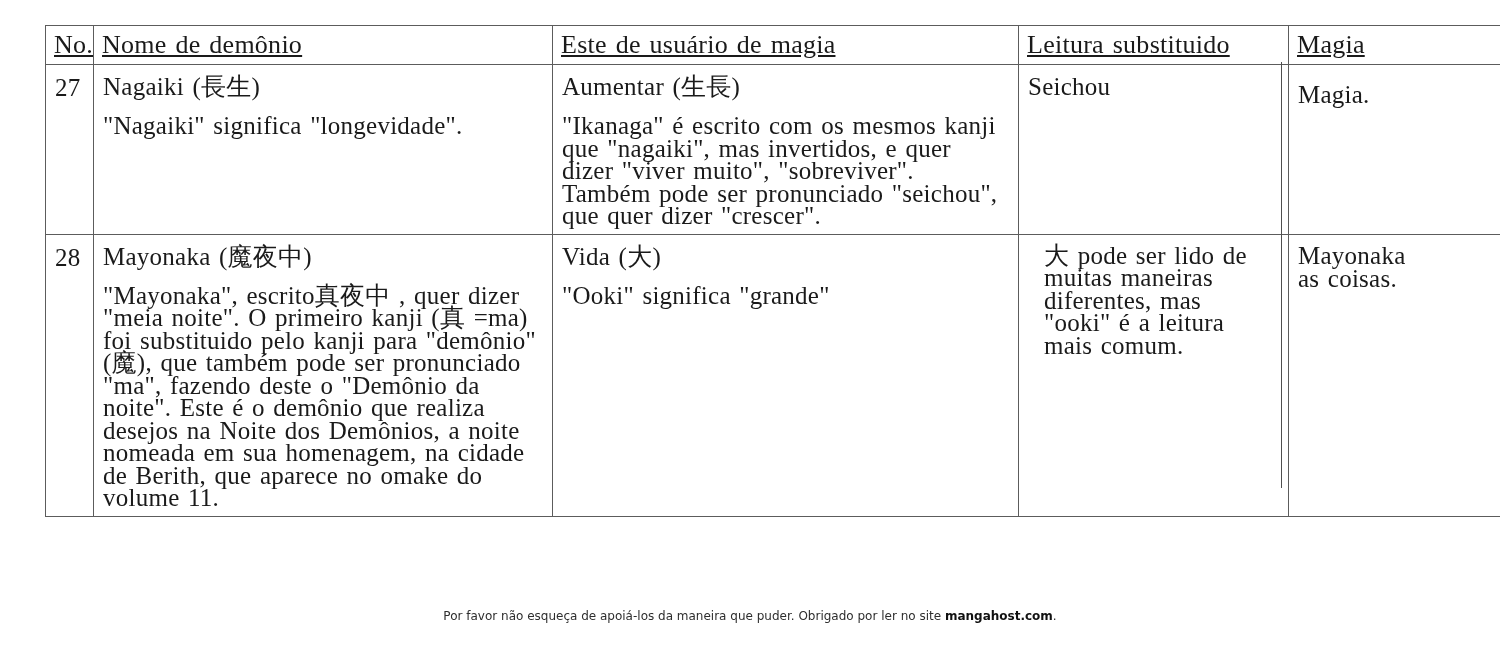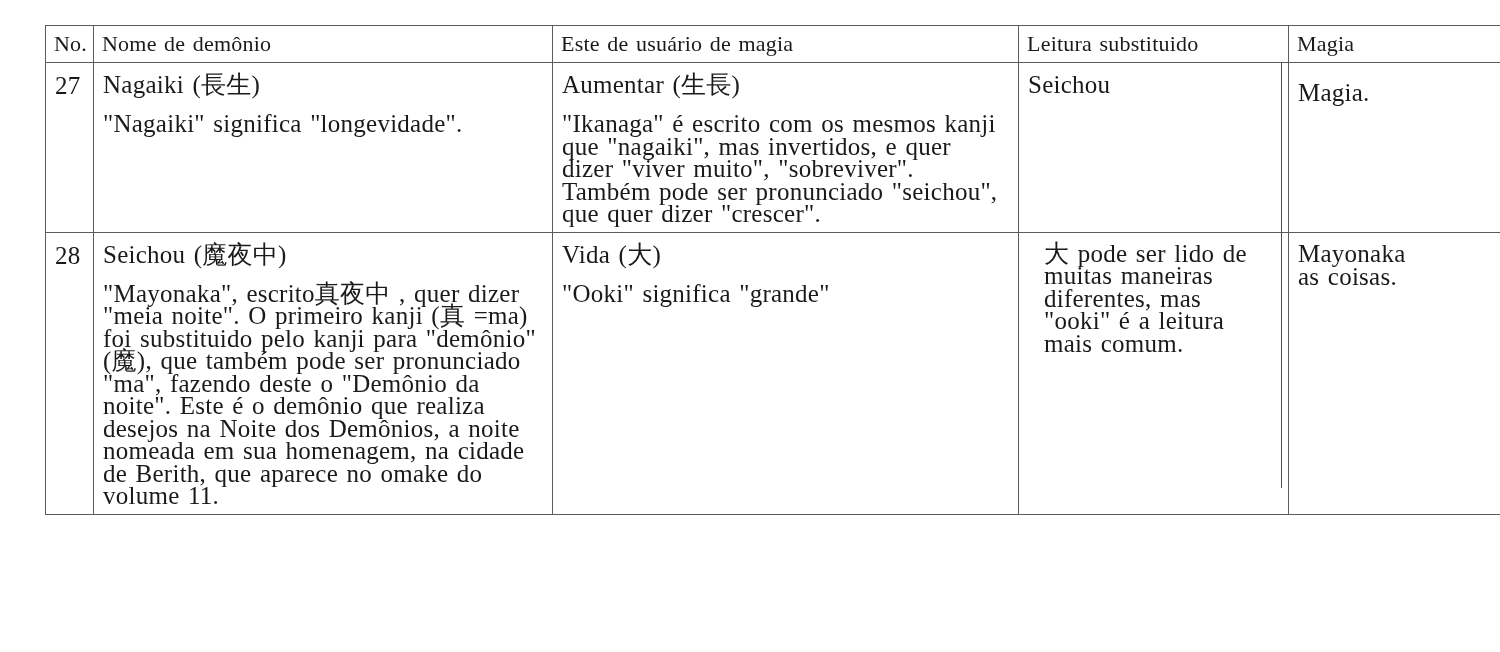--- a/index.html
+++ b/index.html
@@ -26,22 +26,23 @@
     font-size: 25px;
     letter-spacing: 0.01em;
     word-spacing: 0.08em;
     overflow: hidden;
   }
   .notes th {
     font-weight: normal;
     text-align: left;
     vertical-align: middle;
     padding: 4px 6px 4px 8px;
-    font-size: 22px;
+    font-size: 26px;
     white-space: nowrap;
+    text-decoration: underline;
   }
   .notes td.last, .notes th.last { border-right: none; }
   .cell-title { line-height: 26px; }
   .cell-desc {
     margin: 15px 0 0 0;
     line-height: 22.5px;
   }
   .alt-reading-p { margin: 1px 0 0 16px; line-height: 22.5px; width: 212px; }
   .magic-text { line-height: 23px; width: 130px; }
   td.pad-more { padding-top: 18px; }
@@ -98,33 +99,34 @@
       <td>
         <div class="cell-title">Seichou</div>
       </td>
       <td class="last pad-more">
         <div class="magic-text">Magia.</div>
       </td>
     </tr>
     <tr style="height:258px">
       <td class="num-cell">28</td>
       <td>
-        <div class="cell-title">Seichou (魔夜中)</div>
+        <div class="cell-title">Mayonaka (魔夜中)</div>
         <p class="cell-desc">"Mayonaka", escrito真夜中 , quer dizer "meia noite". O primeiro kanji (真 =ma) foi substituido pelo kanji para "demônio" (魔), que também pode ser pronunciado "ma", fazendo deste o "Demônio da noite". Este é o demônio que realiza desejos na Noite dos Demônios, a noite nomeada em sua homenagem, na cidade de Berith, que aparece no omake do volume 11.</p>
       </td>
       <td>
         <div class="cell-title">Vida (大)</div>
         <p class="cell-desc">"Ooki" significa "grande"</p>
       </td>
       <td>
         <p class="alt-reading-p">大 pode ser lido de muitas maneiras diferentes, mas "ooki" é a leitura mais comum.</p>
       </td>
       <td class="last">
         <div class="magic-text">Mayonaka as coisas.</div>
       </td>
     </tr>
   </tbody>
 </table>
 
 <div class="extra-vline"></div>
 
 <div class="footer">
+  <div><span>Por favor não esqueça de apoiá-los da maneira que puder. Obrigado por ler no site </span><strong>mangahost.com</strong><span>.</span></div>
 </div>
 
 </body></html>

